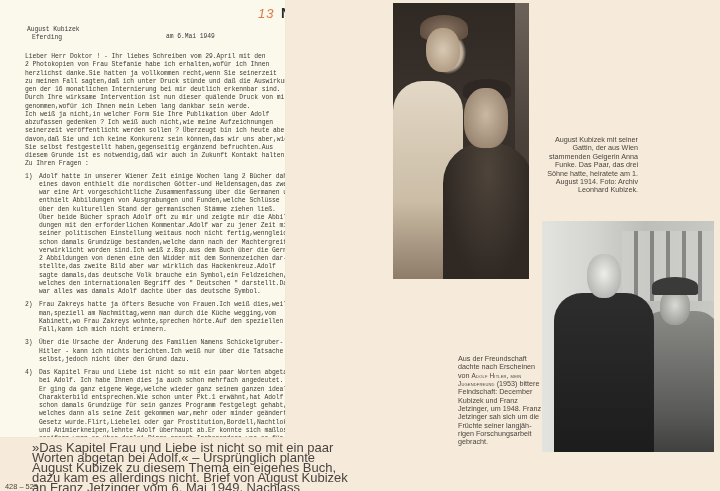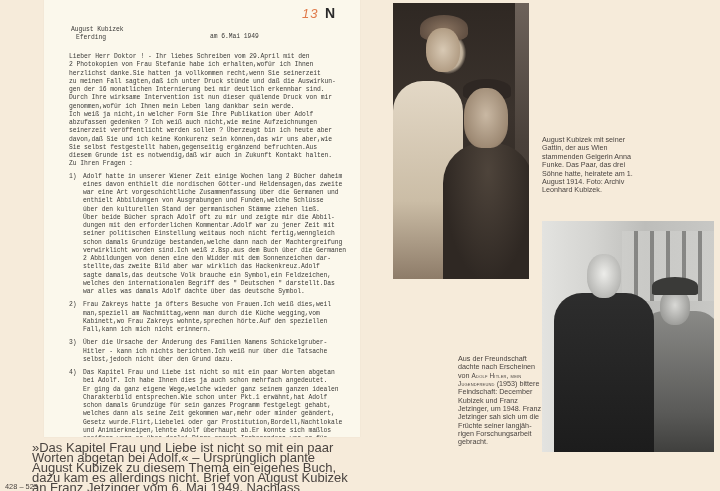--- a/index.html
+++ b/index.html
@@ -3,29 +3,28 @@
 <meta charset="utf-8">
 <style>
   html, body { margin:0; padding:0; }
   body {
     width:720px; height:491px; overflow:hidden; position:relative;
     background:#f6ebda;
     font-family:"Liberation Sans", sans-serif;
     color:#4a4440;
   }
   .letter {
-    position:absolute; left:0; top:0; width:316px; height:437px;
+    position:absolute; left:0; top:0; width:285px; height:437px;
     background:#fbf8ec;
     box-shadow: 0 0 1px rgba(0,0,0,0.08);
     font-family:"Liberation Mono", monospace;
     color:#3b3a38;
     font-size:6.35px; line-height:8.25px;
     letter-spacing:-0.05px;
     overflow:hidden;
-    margin-left:44px;
   }
   .letter .hdr { position:absolute; left:27px; top:26px; line-height:8px; }
   .letter .hdr div { white-space:pre; }
   .letter .date { position:absolute; left:166px; top:33px; }
   .letter .mark { position:absolute; left:258px; top:10px; font-family:"Liberation Sans",sans-serif; font-size:13px; font-style:italic; color:#e07a4a; letter-spacing:1px;}
   .letter .mark2 { position:absolute; left:281px; top:9px; font-family:"Liberation Sans",sans-serif; font-weight:bold; font-size:14px; color:#2a2a2a; }
   .letter .body { position:absolute; left:25px; top:53px; width:280px; }
   .letter p { margin:0; white-space:pre; }
   .letter .pt { position:relative; margin-top:5px; padding-left:14px; }
   .letter .pt .num { position:absolute; left:0; top:0; }
@@ -78,21 +77,21 @@
     background:linear-gradient(180deg, #e3d8c6 0%, #cbbda6 60%, #8c7a67 100%);
     border-radius:30px 30px 0 0;
   }
   .photo1 .bar {
     position:absolute; left:122px; top:0; width:14px; height:276px;
     background:linear-gradient(180deg,#6d625a,#4a413a 50%, #3a332e);
   }
 
   .cap-top {
     position:absolute; left:542px; top:136px; width:96px;
-    font-size:7.2px; line-height:8.4px; color:#4a4440;
+    font-size:7.2px; line-height:8.4px; color:#4a4440;text-align:right;
   }
 
   .photo2 {
     position:absolute; left:542px; top:221px; width:172px; height:231px;
     background:
       linear-gradient(90deg, #e3e3e0 0%, #d4d4d1 30%, #bdbdba 60%, #c8c8c5 100%);
     overflow:hidden;
   }
   .photo2 .bldg {
     position:absolute; left:80px; top:10px; width:92px; height:70px;

